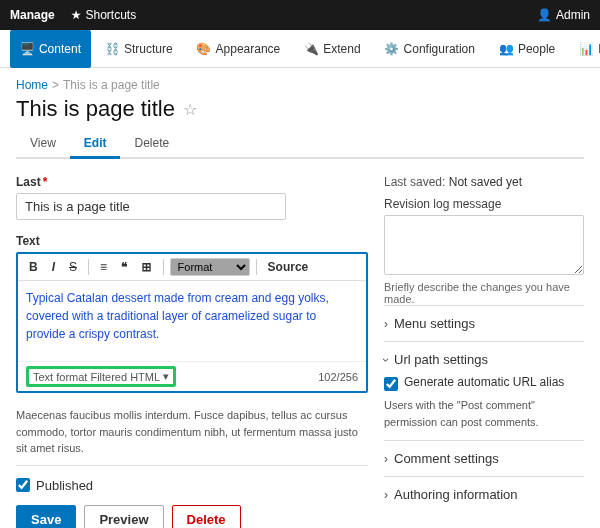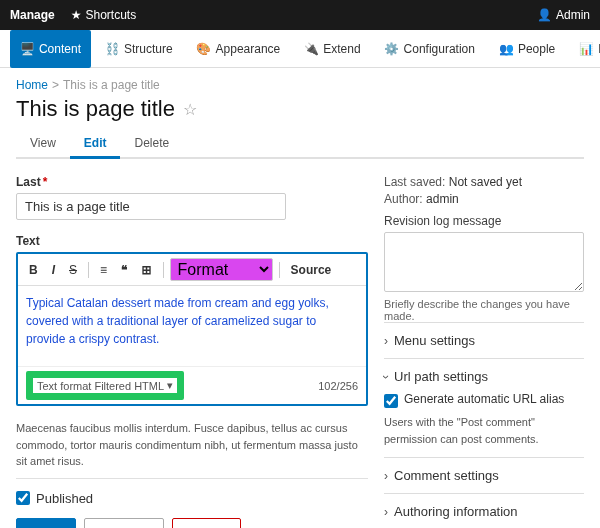--- a/index.html
+++ b/index.html
@@ -142,45 +142,45 @@
       font-size: 12px;
       font-weight: bold;
       cursor: pointer;
       border: none;
       background: none;
       color: #333;
       border-radius: 2px;
     }
     .toolbar-divider { width: 1px; height: 16px; background: #ccc; margin: 0 2px; }
     .toolbar-select {
-      font-size: 16px;
+      font-size: 11px;
       border: 1px solid #ccc;
       border-radius: 2px;
       padding: 1px 3px;
-      background: #d946ef;
+      background: #a3a3a3;
       cursor: pointer;
     }
     .editor-body {
       min-height: 80px;
       padding: 8px;
       font-size: 12px;
       color: #1d4ed8;
       line-height: 1.5;
     }
     .editor-footer {
       display: flex;
       justify-content: space-between;
       align-items: center;
       padding: 4px 8px;
       border-top: 1px solid #eee;
       font-size: 11px;
       color: #555;
     }
     .format-select {
-      border: 7px solid #22c55e;
+      border: 3px solid #22c55e;
       border-radius: 2px;
       padding: 1px 4px;
       font-size: 11px;
       display: flex;
       align-items: center;
       gap: 3px;
       cursor: pointer;
     }
 
     
@@ -380,24 +380,20 @@
         <button class="btn btn-delete">Delete</button>
       </div>
     </div>
 
     <div class="side-col">
       <div class="side-panel">
         <div class="meta-row">
           <span class="meta-label">Last saved:</span>
           <span class="meta-value">Not saved yet</span>
         </div>
-        <div class="meta-row">
-          <span class="meta-label">Author:</span>
-          <span class="meta-value">admin</span>
-        </div>
 
         <div class="revision-label">Revision log message</div>
         <textarea class="revision-textarea" style=""></textarea>
         <div class="revision-hint">Briefly describe the changes you have made.</div>
 
         
         <div class="accordion-item">
           <div class="accordion-header">
             <span class="chevron">›</span>
             <span>Menu settings</span>

